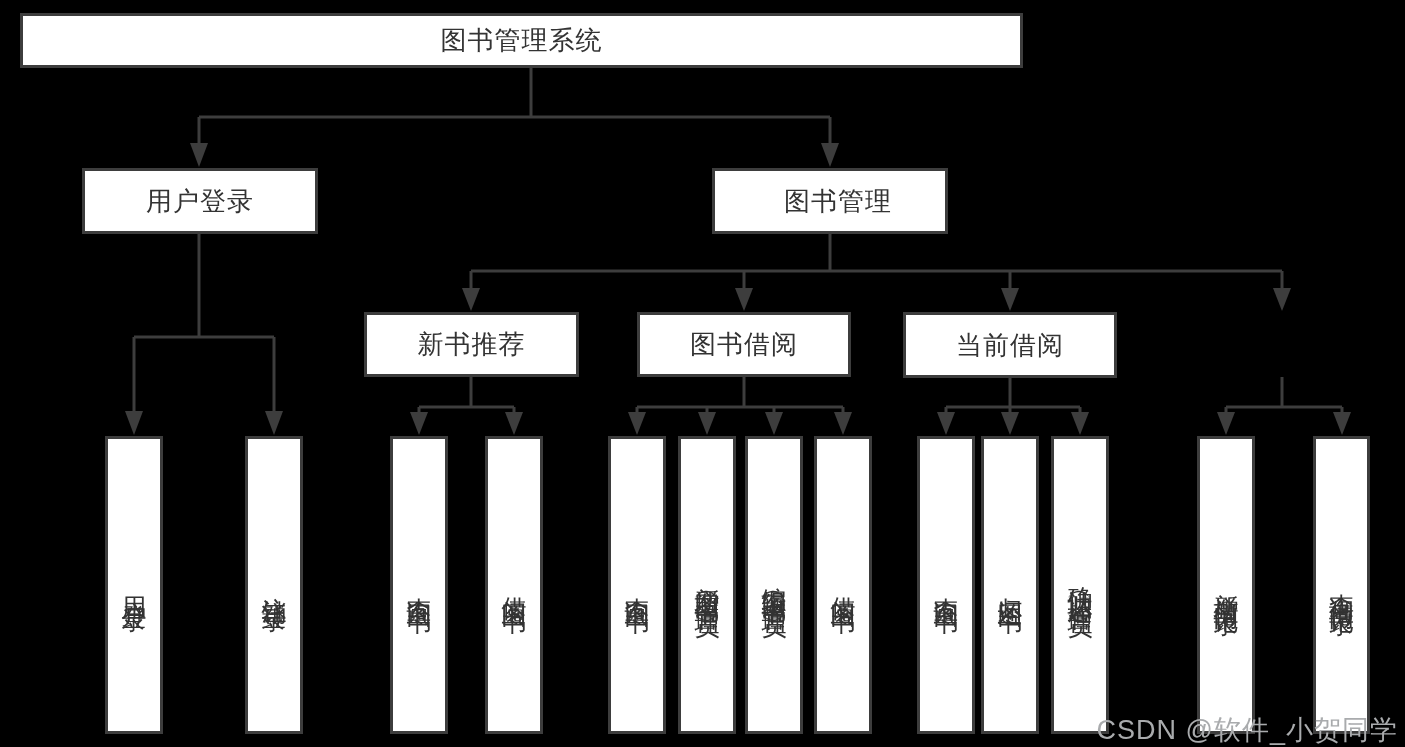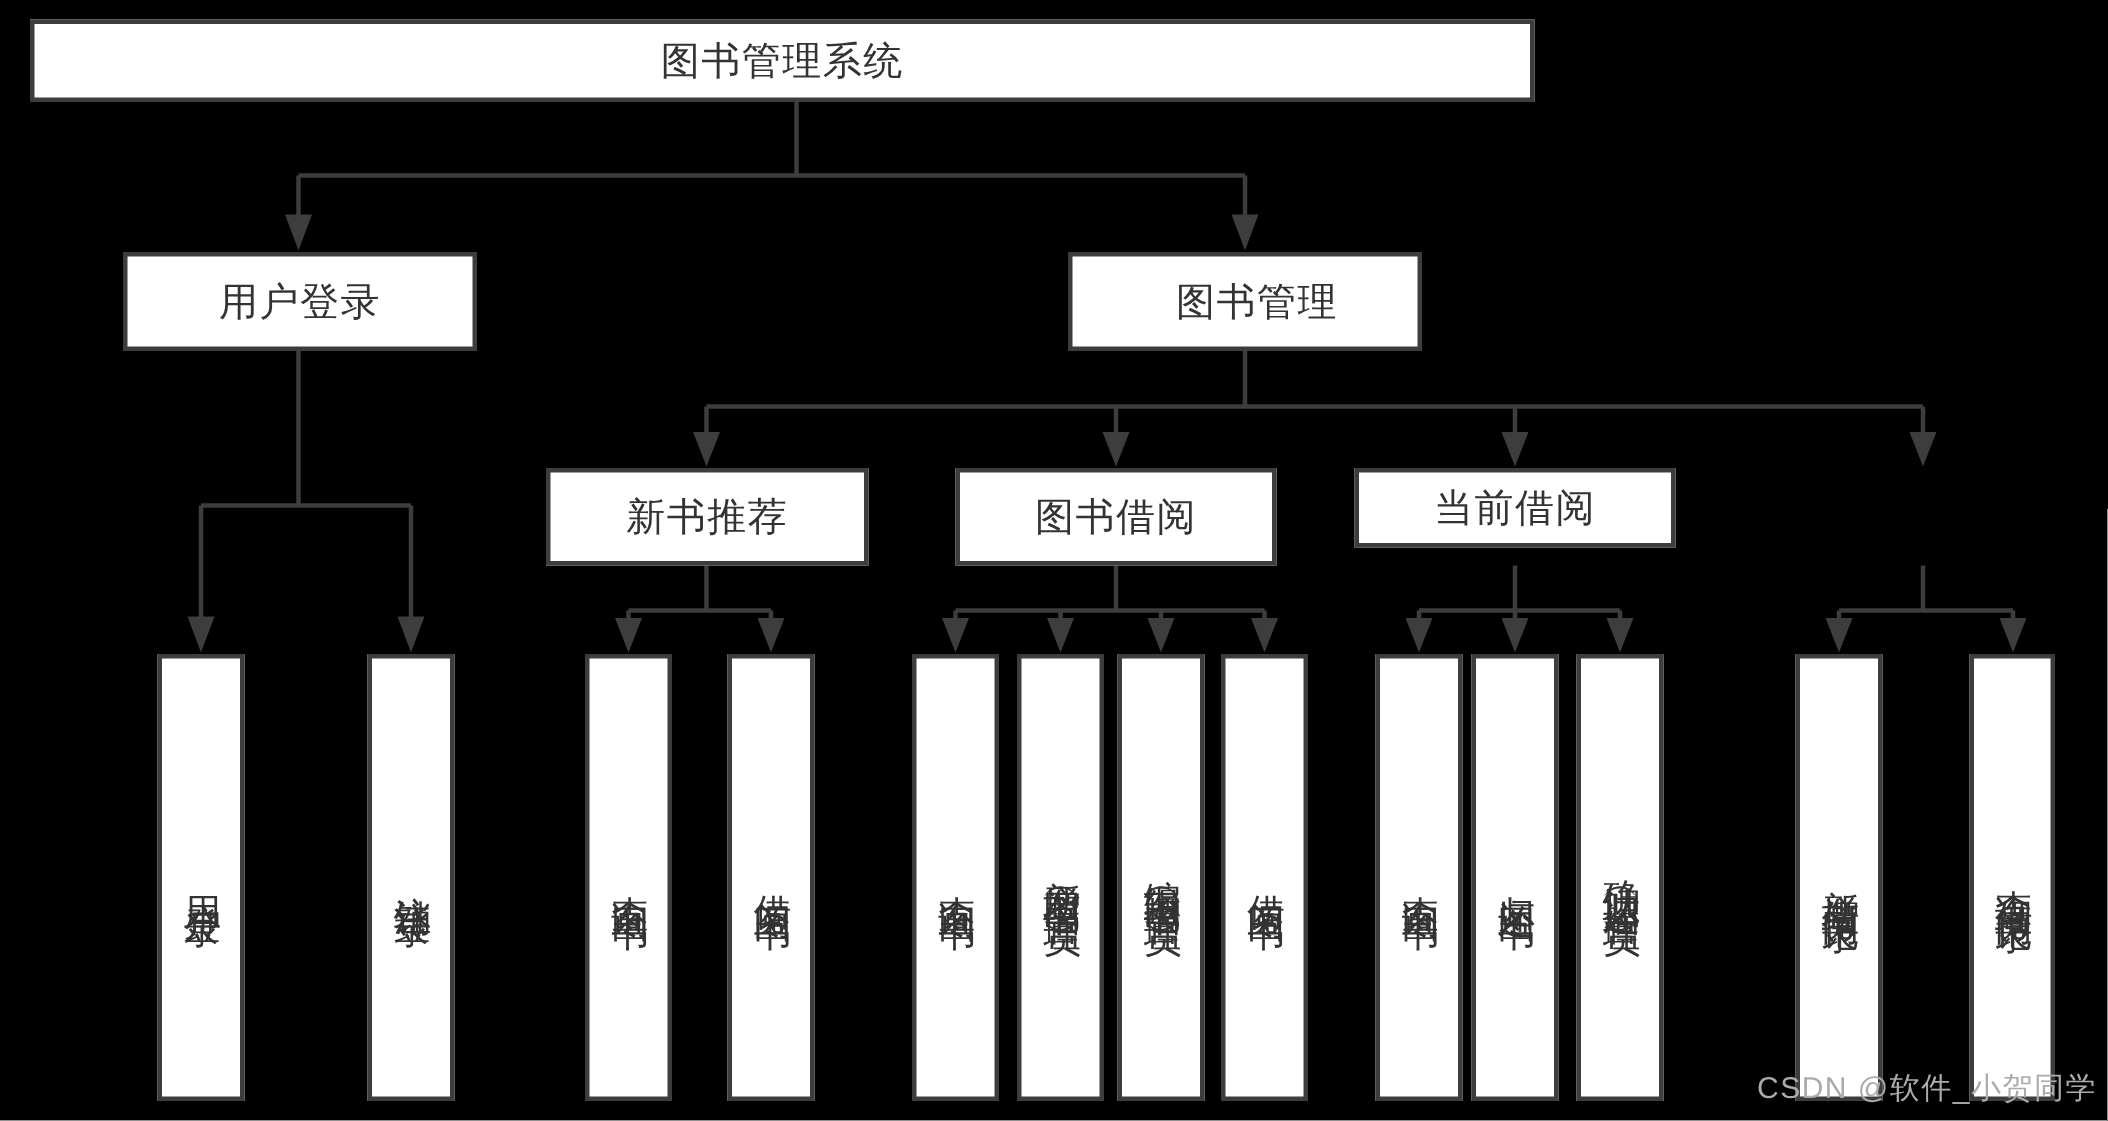--- a/index.html
+++ b/index.html
@@ -41,21 +41,21 @@
   .node.leaf .vlabel {
     writing-mode: vertical-rl;
     text-orientation: mixed;
     letter-spacing: 4px;
     line-height: 1;
   }
   .watermark {
     position: absolute;
     top: 712px;
     right: 7px;
-    font-size: 20px;
+    font-size: 27px;
     letter-spacing: 1px;
     color: #a9abad;
     z-index: 5;
     white-space: nowrap;
   }
 </style>
 </head>
 <body>
 
 <div class="canvas">
@@ -120,21 +120,21 @@
   <div class="node" style="left:712px; top:168px; width:236px; height:66px;padding-left:16px;">
     <span>图书管理</span>
   </div>
 
   <div class="node" style="left:364px; top:312px; width:215px; height:65px;">
     <span>新书推荐</span>
   </div>
   <div class="node" style="left:637px; top:312px; width:214px; height:65px;">
     <span>图书借阅</span>
   </div>
-  <div class="node" style="left:903px; top:312px; width:214px; height:53px;">
+  <div class="node" style="left:903px; top:312px; width:214px; height:66px;">
     <span>当前借阅</span>
   </div>
 
   <div class="node leaf" style="left:105px; top:436px; width:58px; height:298px;">
     <span class="vlabel">用户登录</span>
   </div>
   <div class="node leaf" style="left:245px; top:436px; width:58px; height:298px;">
     <span class="vlabel">注销登录</span>
   </div>
 

